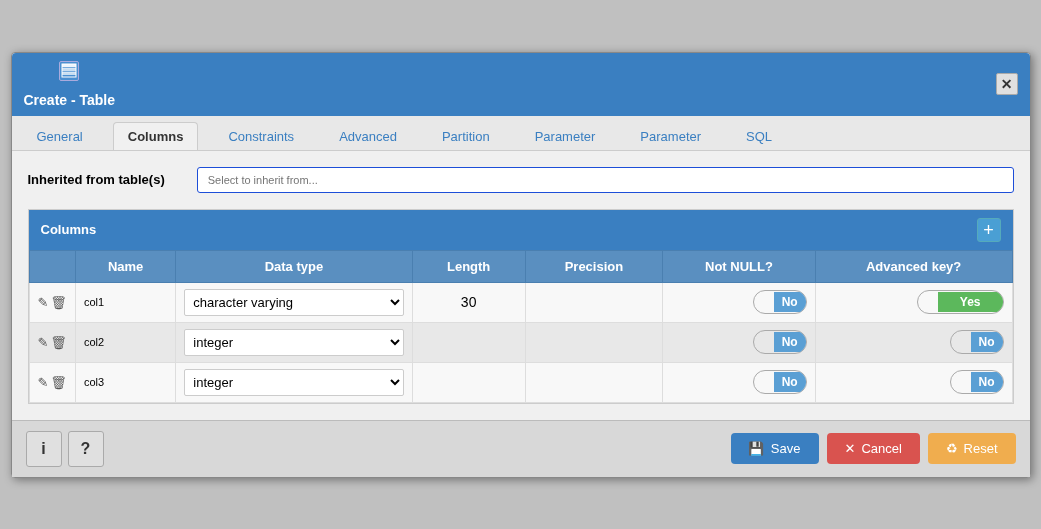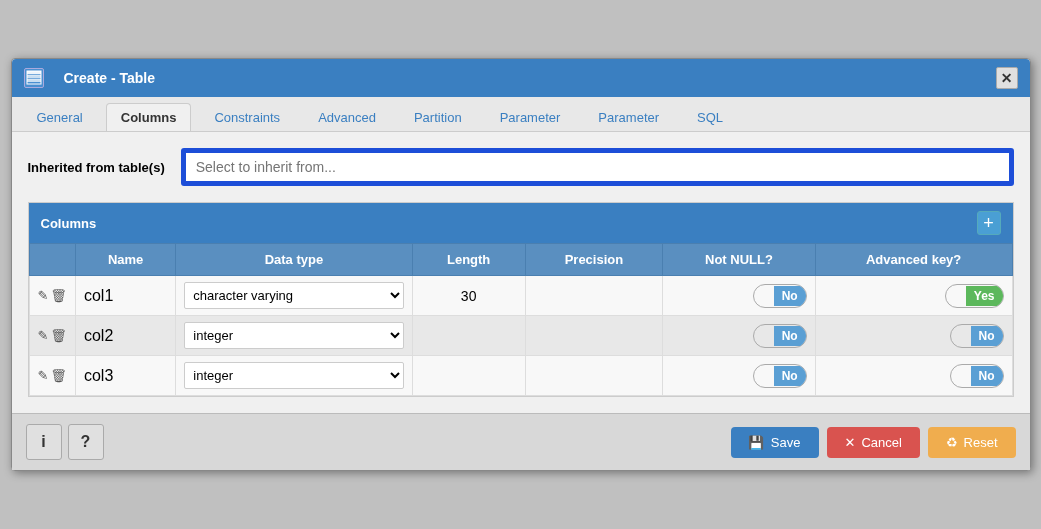--- a/index.html
+++ b/index.html
@@ -27,21 +27,22 @@
       padding: 8px 12px;
       display: flex;
       align-items: center;
       justify-content: space-between;
       border-radius: 4px 4px 0 0;
     }
 
     .title-bar-left {
       display: flex;
       align-items: center;
-      gap: 20px;
+      gap: 11px;
+      flex-direction: column;
     }
 
     .title-bar-icon {
       width: 20px;
       height: 20px;
       background: #4a8fd1;
       border: 1px solid #aad;
       border-radius: 2px;
       display: flex;
       align-items: center;
@@ -68,21 +69,21 @@
       font-size: 14px;
       font-weight: bold;
       color: #333;
     }
 
     .tabs {
       background: #e8e8e8;
       border-bottom: 1px solid #ccc;
       display: flex;
       padding: 6px 10px 0 10px;
-      gap: 8px;
+      gap: 15px;
     }
 
     .tab {
       padding: 6px 14px;
       cursor: pointer;
       color: #3a7fc1;
       border: 1px solid transparent;
       border-bottom: none;
       border-radius: 4px 4px 0 0;
       background: transparent;
@@ -96,37 +97,37 @@
     }
 
     .content {
       padding: 16px;
       background: #f0f0f0;
     }
 
     .inherit-row {
       display: flex;
       align-items: center;
-      gap: 16px;
+      gap: 32px;
       margin-bottom: 16px;
     }
 
     .inherit-label {
       font-weight: bold;
       white-space: nowrap;
       font-size: 13px;
     }
 
     .inherit-input {
       flex: 1;
       padding: 6px 10px;
-      border: 5px solid #1d4ed8;
+      border: 1px solid #1d4ed8;
       border-radius: 3px;
       color: #aaa;
-      font-size: 14px;
+      font-size: 11px;
       background: white;
     }
 
     .columns-section {
       border: 1px solid #ccc;
     }
 
     .columns-header {
       background: #3a7fc1;
       color: white;
@@ -195,21 +196,21 @@
       align-items: center;
     }
 
     .action-icon {
       cursor: pointer;
       font-size: 13px;
       color: #555;
     }
 
     .col-name {
-      font-size: 16px;
+      font-size: 11px;
     }
 
     .data-type-select {
       width: 100%;
       padding: 4px 4px;
       border: 1px solid #ccc;
       border-radius: 2px;
       font-size: 13px;
       background: white;
     }
@@ -242,21 +243,21 @@
 
     .toggle-label-no {
       padding: 3px 8px;
       background: #5a9fd4;
       color: white;
       font-size: 12px;
       font-weight: bold;
     }
 
     .toggle-label-yes {
-      padding: 3px 8px;
+      padding: 3px 22px;
       background: #5cb85c;
       color: white;
       font-size: 12px;
       font-weight: bold;
     }
 
     .footer {
       background: #d8d8d8;
       border-top: 1px solid #bbb;
       padding: 10px 14px;

